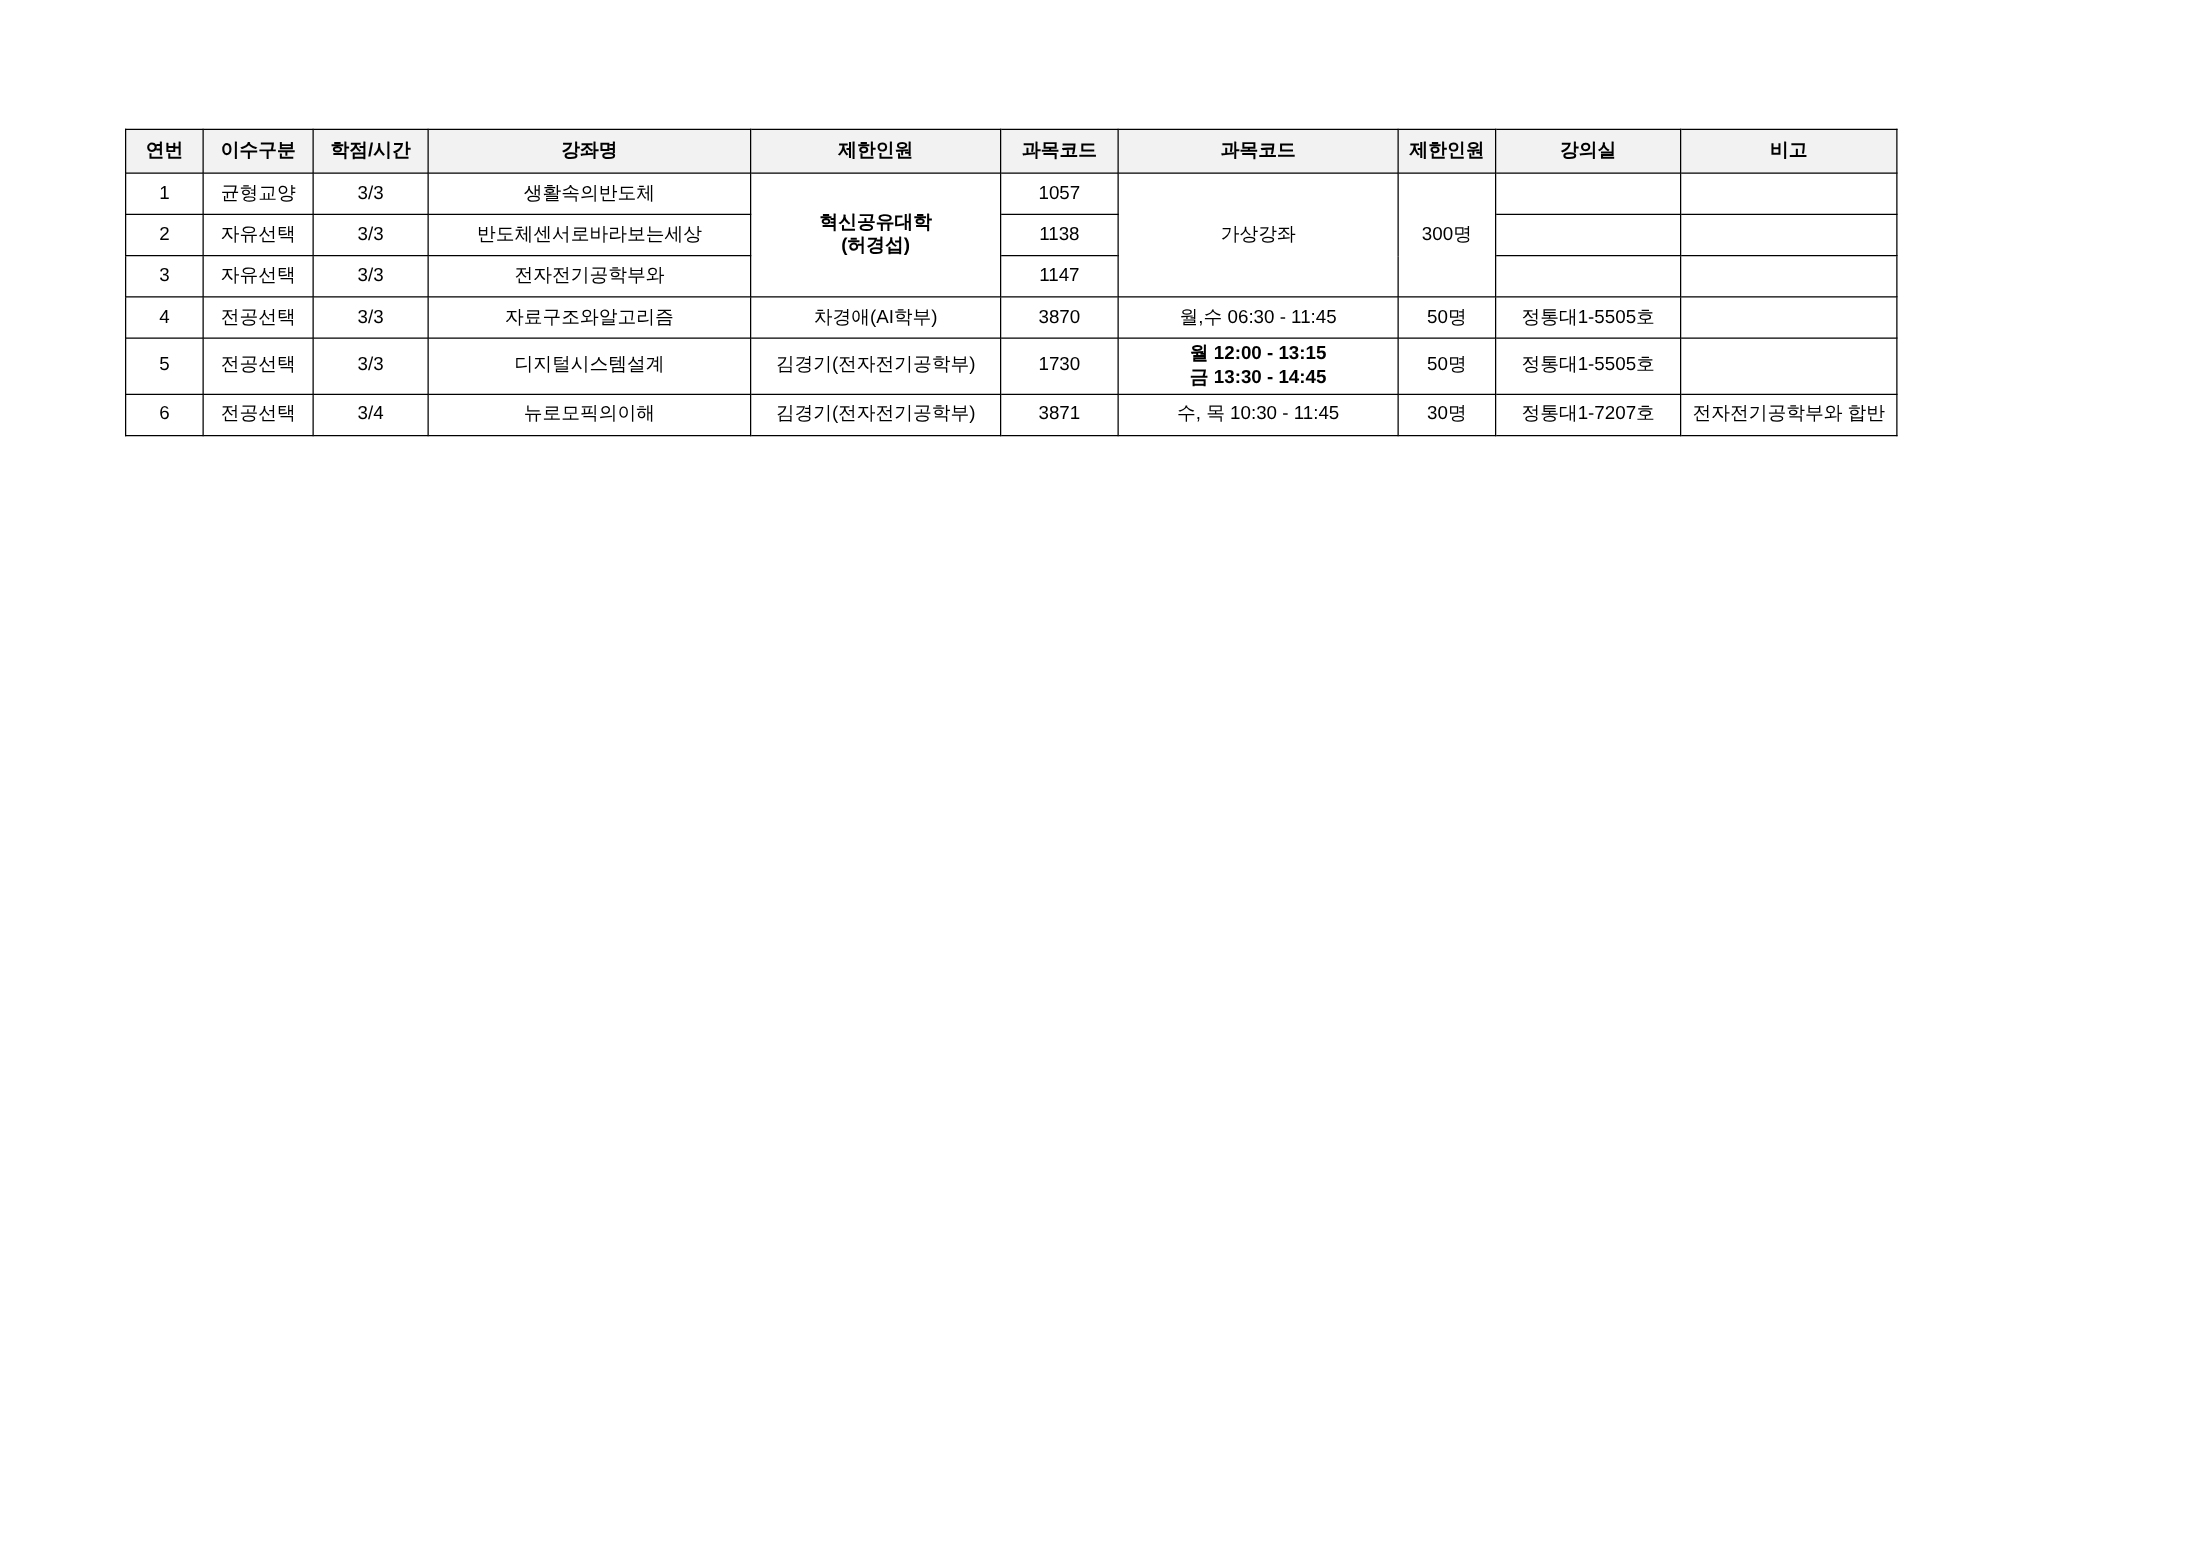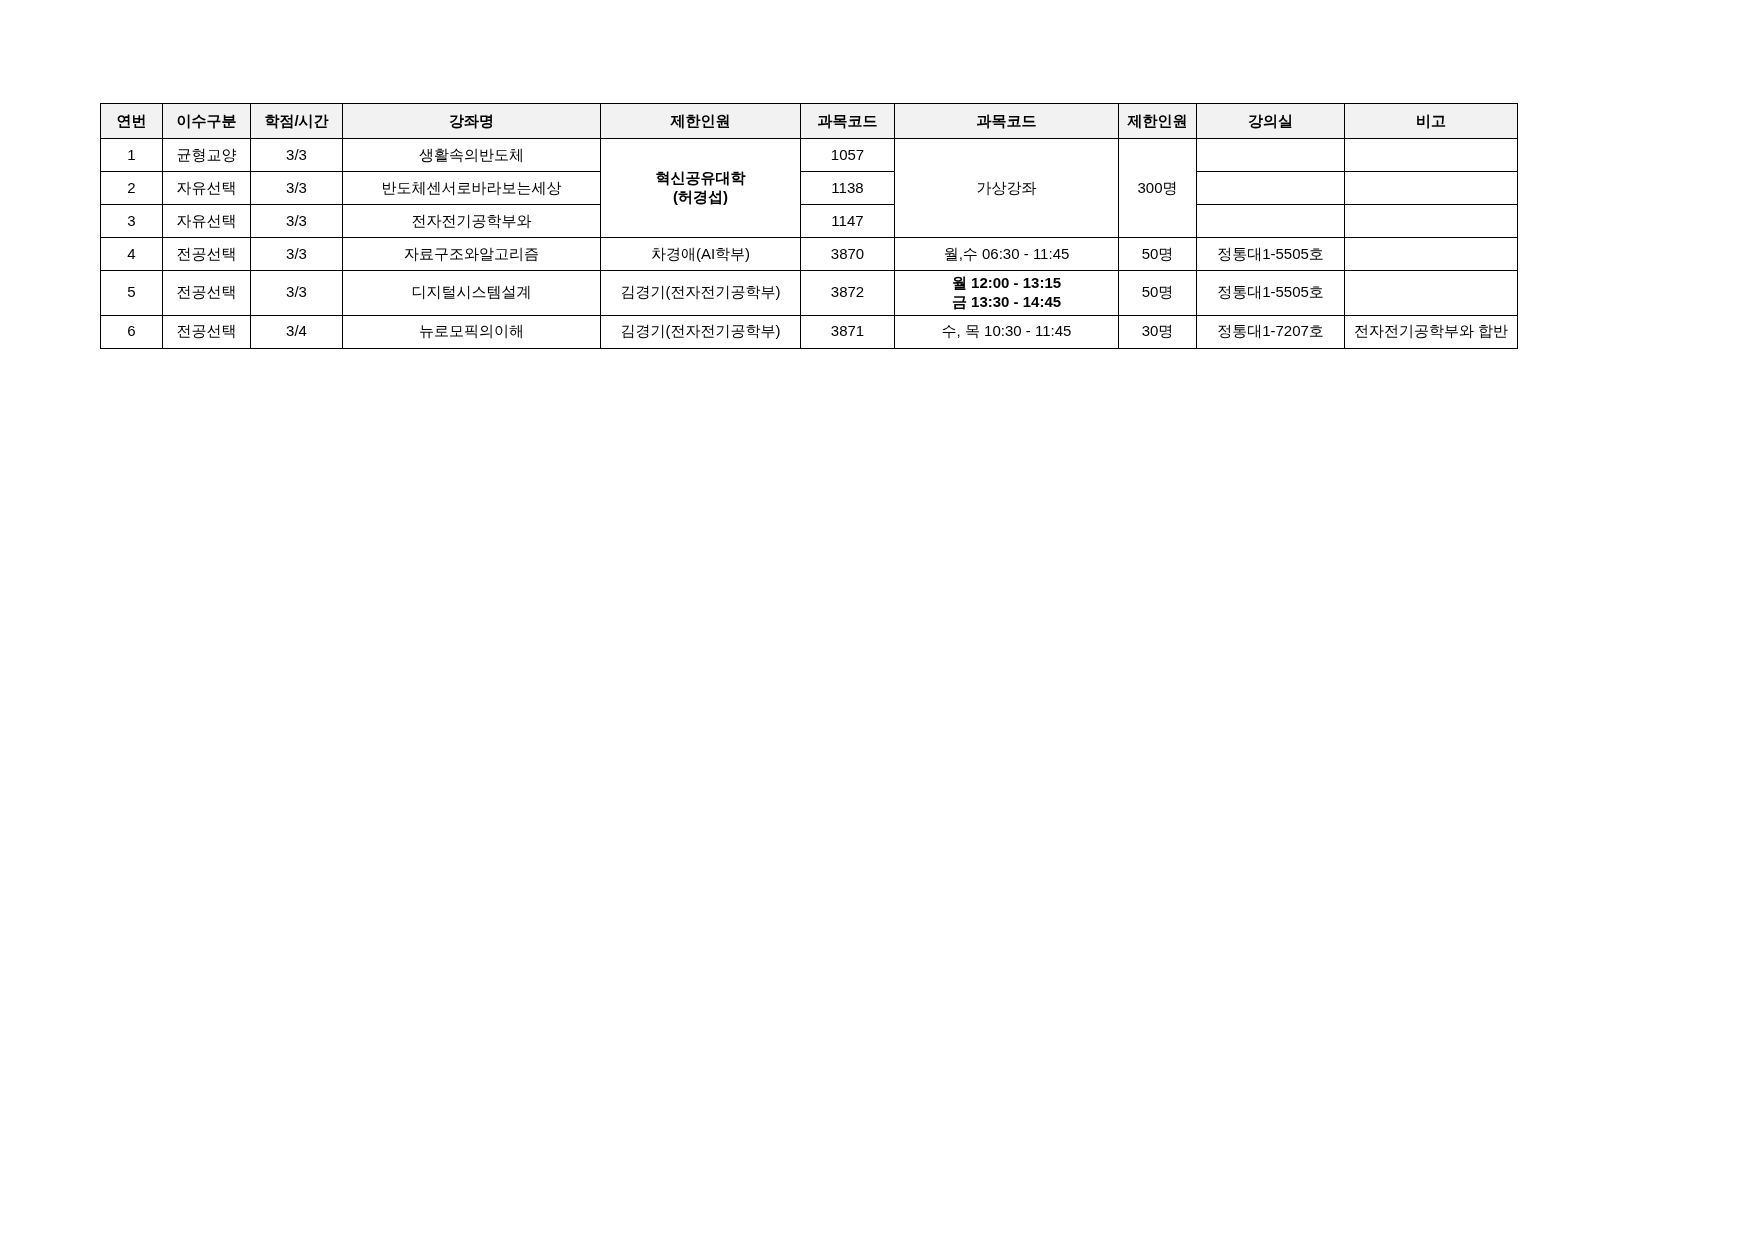--- a/index.html
+++ b/index.html
@@ -148,21 +148,21 @@
           <td>50명</td>
           <td>정통대1-5505호</td>
           <td></td>
         </tr>
         <tr>
           <td class="num tall">5</td>
           <td class="tall">전공선택</td>
           <td class="tall">3/3</td>
           <td class="tall">디지털시스템설계</td>
           <td class="tall">김경기(전자전기공학부)</td>
-          <td class="tall">3872</td>
+          <td class="tall">1730</td>
           <td class="tall two-line">
             <span>월 12:00 - 13:15</span>
             <span>금 13:30 - 14:45</span>
           </td>
           <td class="tall">50명</td>
           <td class="tall">정통대1-5505호</td>
           <td class="tall"></td>
         </tr>
         <tr>
           <td class="num">6</td>

